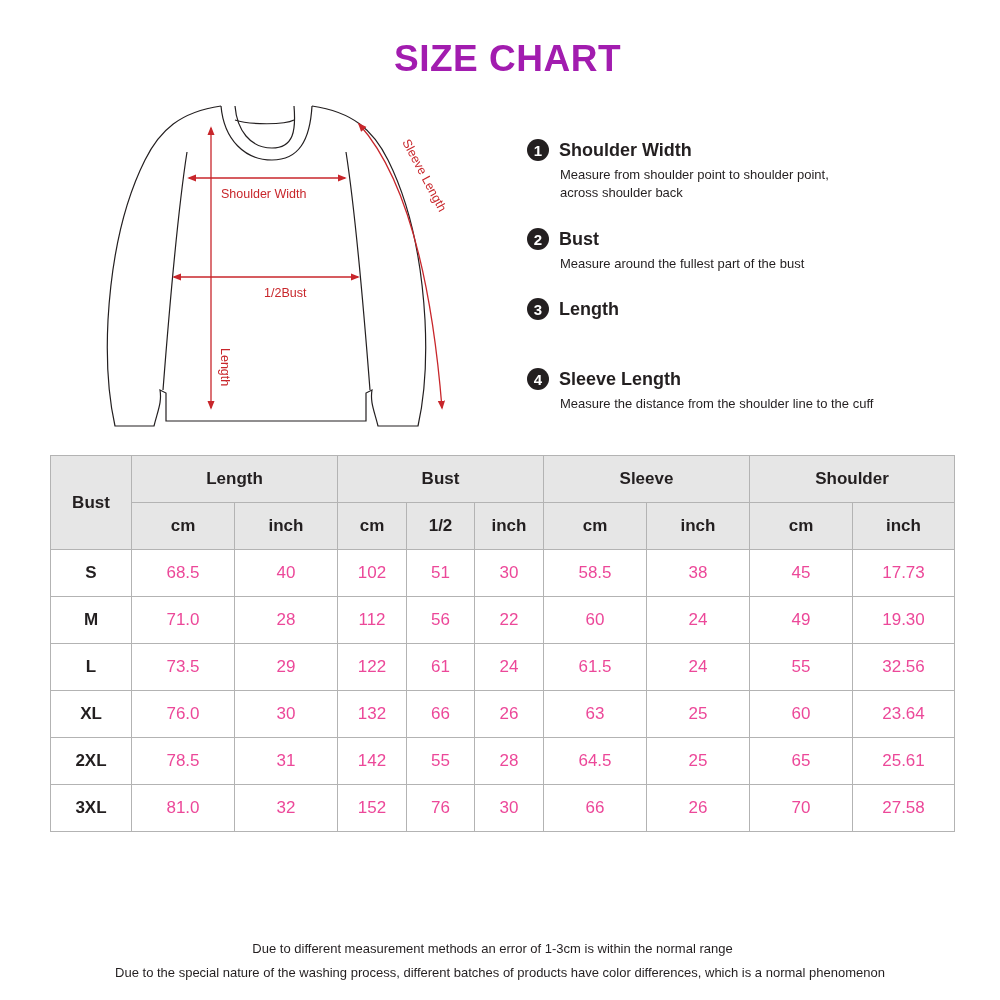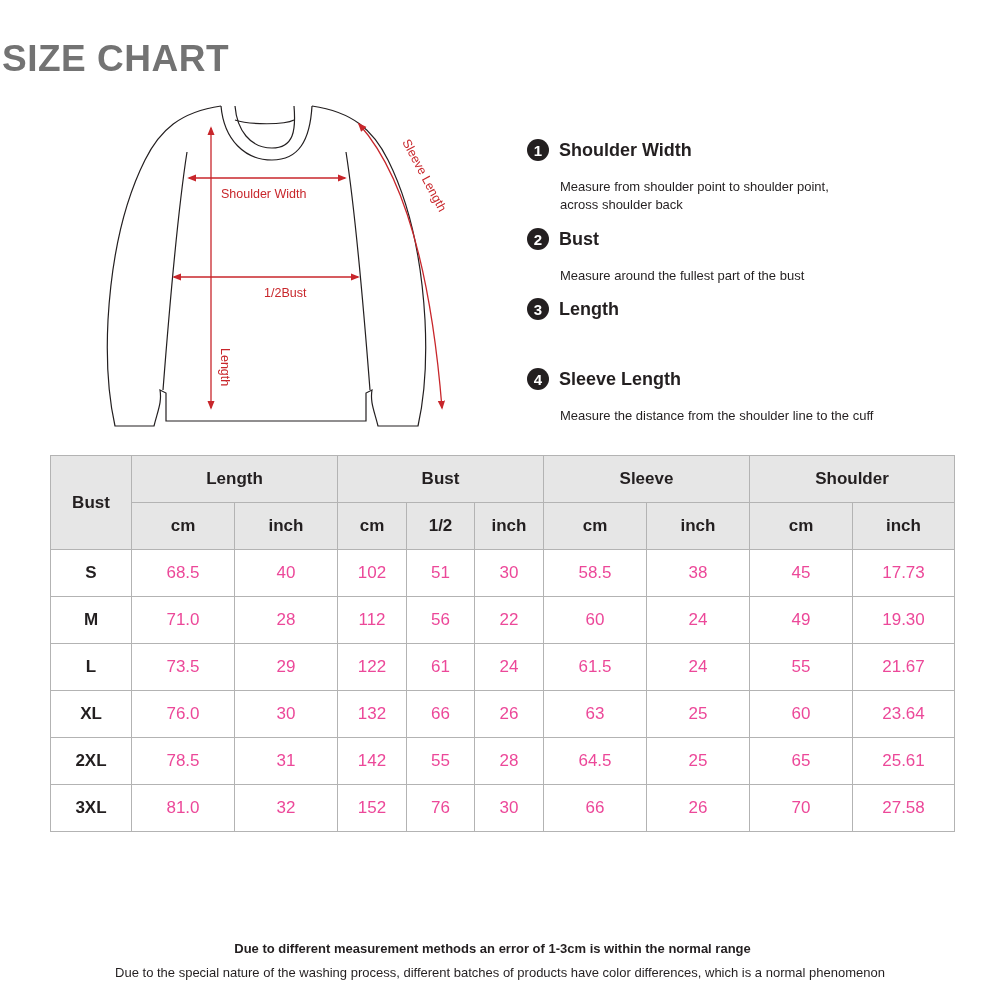--- a/index.html
+++ b/index.html
@@ -1,33 +1,33 @@
 <!DOCTYPE html>
 <html><head>
 <meta charset="utf-8">
 <style>
   html,body{margin:0;padding:0;background:#ffffff;}
   body{width:1000px;height:1000px;position:relative;overflow:hidden;font-family:"Liberation Sans",sans-serif;color:#231f20;}
-  .title{position:absolute;left:2px;top:38px;width:983px;text-align:left;font-size:37px;font-weight:bold;letter-spacing:0.5px;color:#737373;}
+  .title{position:absolute;left:16px;top:38px;width:983px;text-align:center;font-size:37px;font-weight:bold;letter-spacing:0.5px;color:#a21caf;}
   .diagram{position:absolute;left:100px;top:90px;width:360px;height:350px;}
   .guide{position:absolute;left:527px;width:440px;}
   .guide-head{display:flex;align-items:center;height:24px;}
   .num{width:22px;height:22px;border-radius:50%;background:#231f20;color:#fff;font-size:15px;font-weight:bold;display:flex;align-items:center;justify-content:center;margin-right:10px;flex:none;}
   .guide-title{font-size:18px;font-weight:bold;color:#231f20;}
-  .guide-desc{margin-left:33px;font-size:13px;line-height:18px;color:#231f20;margin-top:16px;}
+  .guide-desc{margin-left:33px;font-size:13px;line-height:18px;color:#231f20;margin-top:4px;}
   table.size-table{position:absolute;left:50px;top:455px;border-collapse:collapse;table-layout:fixed;}
   table.size-table td,table.size-table th{border:1px solid #b3b3b3;text-align:center;padding:0;font-size:17px;}
   table.size-table th{background:#e6e6e6;font-weight:bold;color:#231f20;}
   table.size-table td{height:46px;color:#ec4899;}
   table.size-table td.size-cell{font-weight:bold;color:#231f20;}
   table.size-table tr.h1 th{height:46px;}
   table.size-table tr.h2 th{height:46px;}
   .notes{position:absolute;left:0;top:940px;width:1000px;text-align:center;font-size:13px;color:#231f20;}
   .notes div{height:24px;line-height:18px;}
-  .notes .n1{padding-right:15px;font-weight:bold;}
+  .notes .n1{padding-right:15px;}
 </style>
 </head>
 <body>
 
 <div class="title">SIZE CHART</div>
 
 <div class="diagram">
   <svg width="360" height="350" viewBox="0 0 360 350" xmlns="http://www.w3.org/2000/svg">
     <defs>
       <marker id="ah" viewBox="0 0 10 10" refX="8" refY="5" markerWidth="7" markerHeight="7" orient="auto-start-reverse">
@@ -157,21 +157,21 @@
       <tr>
         <td class="size-cell">L</td>
         <td>73.5</td>
         <td>29</td>
         <td>122</td>
         <td>61</td>
         <td>24</td>
         <td>61.5</td>
         <td>24</td>
         <td>55</td>
-        <td>21.67</td>
+        <td>32.56</td>
       </tr>
       <tr>
         <td class="size-cell">XL</td>
         <td>76.0</td>
         <td>30</td>
         <td>132</td>
         <td>66</td>
         <td>26</td>
         <td>63</td>
         <td>25</td>

